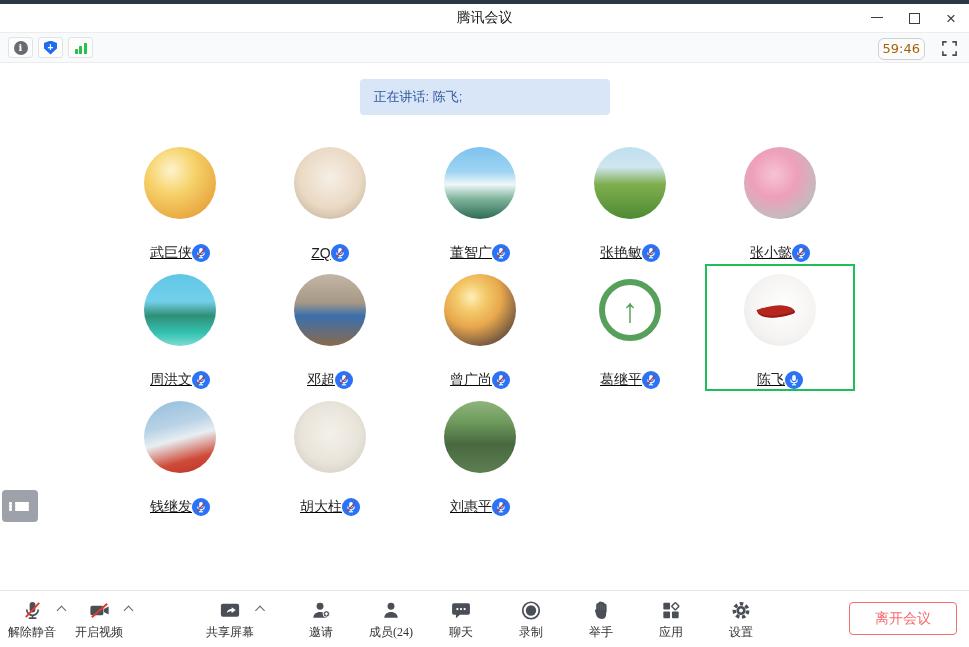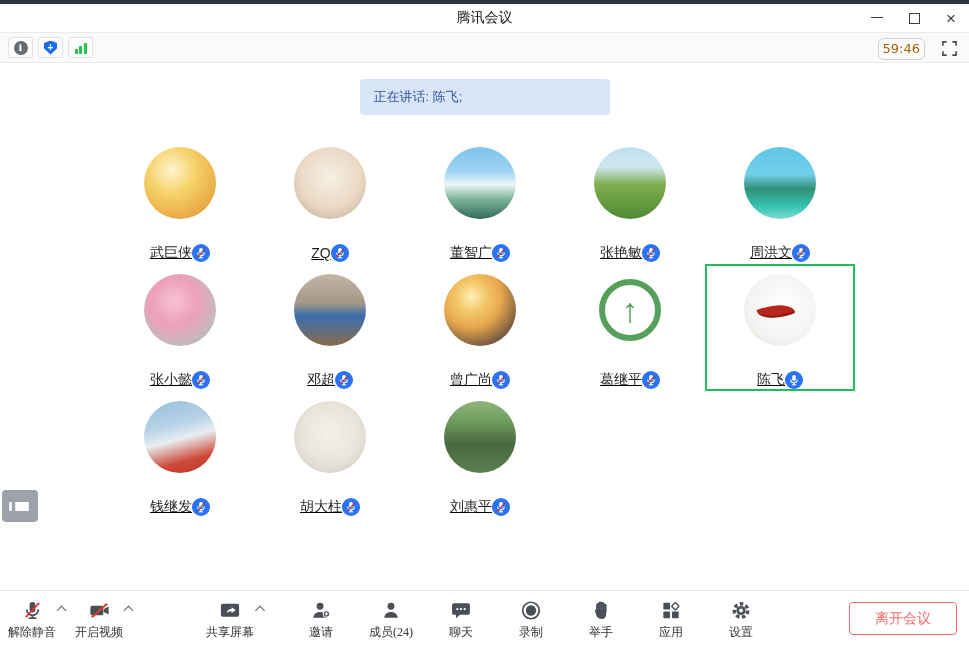--- a/index.html
+++ b/index.html
@@ -214,46 +214,46 @@
         <rect x="9.6" y="5.2" width="4.8" height="8.2" rx="2.4" fill="#fff"></rect>
         <path d="M7.6 11.3a4.4 4.4 0 0 0 8.8 0" fill="none" stroke="#fff" stroke-width="1.5"></path>
         <line x1="12" y1="15.8" x2="12" y2="18" stroke="#fff" stroke-width="1.5"></line>
         <line x1="9.2" y1="18.4" x2="14.8" y2="18.4" stroke="#fff" stroke-width="1.5"></line>
         <line class="mic-slash" x1="6.8" y1="17.6" x2="17.4" y2="6.2" stroke="#b0413a" stroke-width="1.8"></line>
       </svg>
     </div>
   </div>
 
   <div class="tile">
+    <div class="avatar" style="background: radial-gradient(circle at 42% 38%, rgb(246, 195, 211) 0%, rgb(238, 159, 186) 38%, rgb(199, 185, 189) 70%, rgb(141, 147, 155) 100%);">
+      
+      
+      
+    </div>
+    <div class="name-row">
+      <span class="pname">张小懿</span>
+      <svg class="mic" viewBox="0 0 24 24">
+        <circle cx="12" cy="12" r="12" fill="#2a72f6"></circle>
+        <rect x="9.6" y="5.2" width="4.8" height="8.2" rx="2.4" fill="#fff"></rect>
+        <path d="M7.6 11.3a4.4 4.4 0 0 0 8.8 0" fill="none" stroke="#fff" stroke-width="1.5"></path>
+        <line x1="12" y1="15.8" x2="12" y2="18" stroke="#fff" stroke-width="1.5"></line>
+        <line x1="9.2" y1="18.4" x2="14.8" y2="18.4" stroke="#fff" stroke-width="1.5"></line>
+        <line class="mic-slash" x1="6.8" y1="17.6" x2="17.4" y2="6.2" stroke="#b0413a" stroke-width="1.8"></line>
+      </svg>
+    </div>
+  </div>
+
+  <div class="tile">
     <div class="avatar" style="background: linear-gradient(rgb(95, 198, 230) 0%, rgb(116, 208, 234) 38%, rgb(47, 143, 118) 58%, rgb(53, 194, 178) 82%, rgb(127, 220, 210) 100%);">
       
       
       
     </div>
     <div class="name-row">
       <span class="pname">周洪文</span>
-      <svg class="mic" viewBox="0 0 24 24">
-        <circle cx="12" cy="12" r="12" fill="#2a72f6"></circle>
-        <rect x="9.6" y="5.2" width="4.8" height="8.2" rx="2.4" fill="#fff"></rect>
-        <path d="M7.6 11.3a4.4 4.4 0 0 0 8.8 0" fill="none" stroke="#fff" stroke-width="1.5"></path>
-        <line x1="12" y1="15.8" x2="12" y2="18" stroke="#fff" stroke-width="1.5"></line>
-        <line x1="9.2" y1="18.4" x2="14.8" y2="18.4" stroke="#fff" stroke-width="1.5"></line>
-        <line class="mic-slash" x1="6.8" y1="17.6" x2="17.4" y2="6.2" stroke="#b0413a" stroke-width="1.8"></line>
-      </svg>
-    </div>
-  </div>
-
-  <div class="tile">
-    <div class="avatar" style="background: radial-gradient(circle at 42% 38%, rgb(246, 195, 211) 0%, rgb(238, 159, 186) 38%, rgb(199, 185, 189) 70%, rgb(141, 147, 155) 100%);">
-      
-      
-      
-    </div>
-    <div class="name-row">
-      <span class="pname">张小懿</span>
       <svg class="mic" viewBox="0 0 24 24">
         <circle cx="12" cy="12" r="12" fill="#2a72f6"></circle>
         <rect x="9.6" y="5.2" width="4.8" height="8.2" rx="2.4" fill="#fff"></rect>
         <path d="M7.6 11.3a4.4 4.4 0 0 0 8.8 0" fill="none" stroke="#fff" stroke-width="1.5"></path>
         <line x1="12" y1="15.8" x2="12" y2="18" stroke="#fff" stroke-width="1.5"></line>
         <line x1="9.2" y1="18.4" x2="14.8" y2="18.4" stroke="#fff" stroke-width="1.5"></line>
         <line class="mic-slash" x1="6.8" y1="17.6" x2="17.4" y2="6.2" stroke="#b0413a" stroke-width="1.8"></line>
       </svg>
     </div>
   </div>

